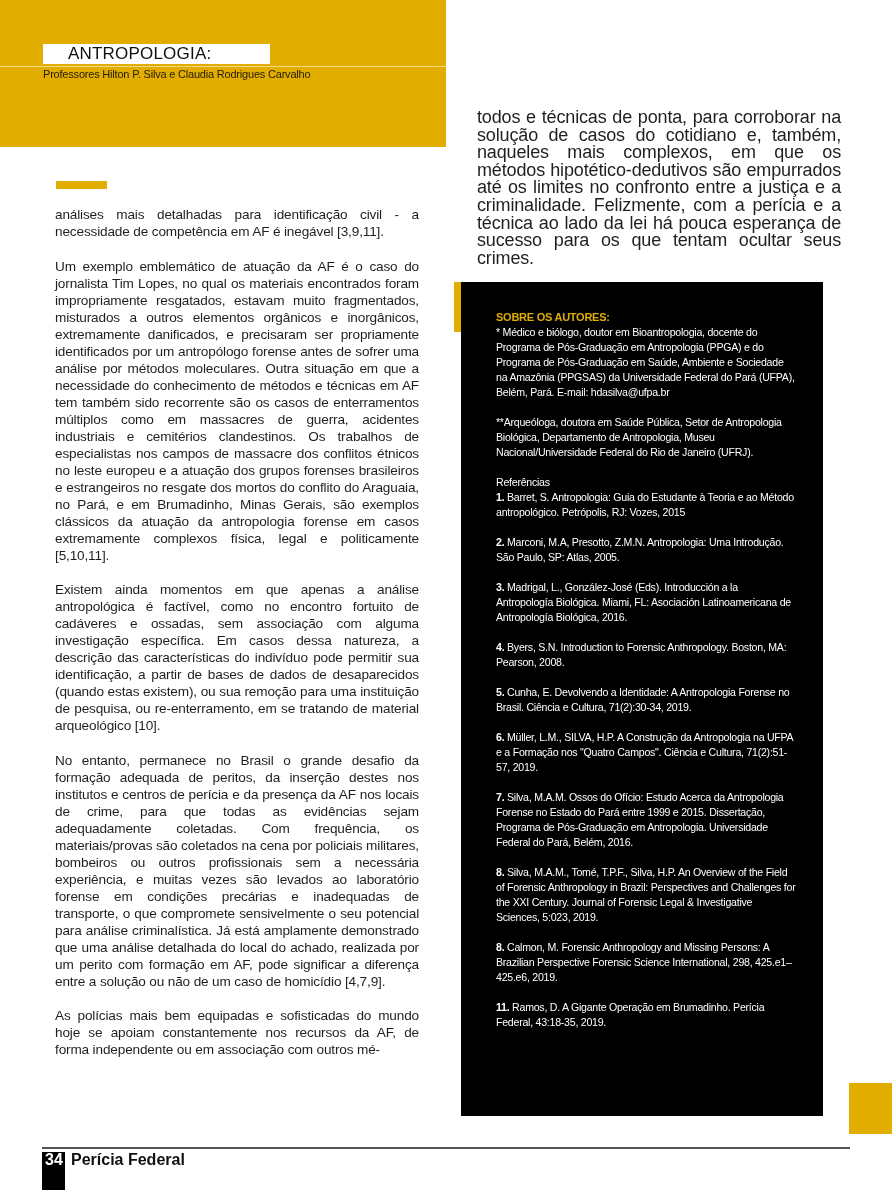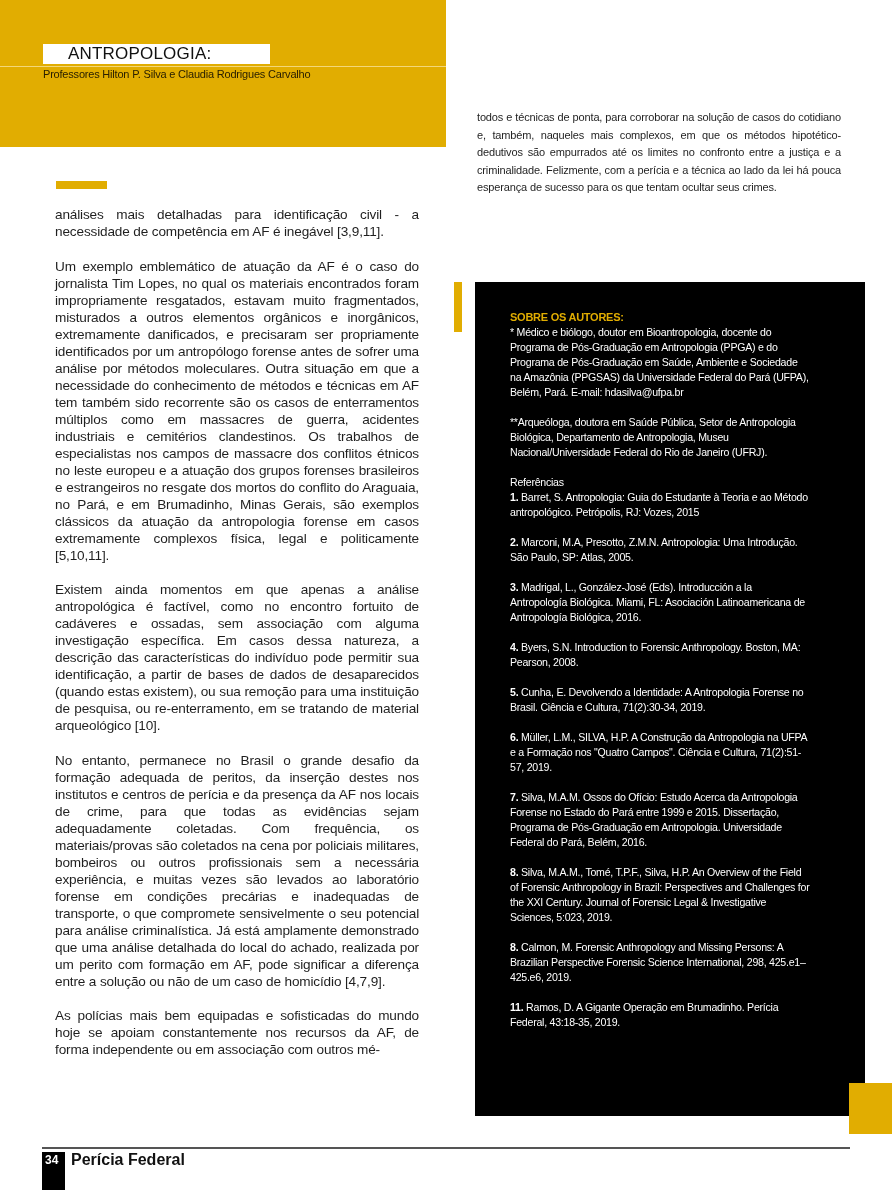--- a/index.html
+++ b/index.html
@@ -34,31 +34,31 @@
     background: #e1ad01;
   }
   .col-left {
     position: absolute; left: 55px; top: 206px; width: 364px;
     font-size: 13.6px; line-height: 17px; text-align: justify;
     color: #1f1f1f; letter-spacing: -0.15px;
   }
   .col-left p { margin: 0 0 17.6px 0; }
   .col-right-top {
     position: absolute; left: 477px; top: 109px; width: 364px;
-    font-size: 11px; line-height: 17.6px; text-align: justify;
+    font-size: 18px; line-height: 17.6px; text-align: justify;
     color: #1f1f1f; letter-spacing: -0.15px;
   }
   .col-right-top p { margin: 0; }
   .accent-bar-vertical {
     position: absolute; left: 454px; top: 282px; width: 8px; height: 50px;
     background: #e1ad01;
   }
   .authors-box {
-    position: absolute; left: 475px; top: 282px; width: 362px; height: 834px;
-    background: #000000; color: #ffffff; padding-left: 28px;
+    position: absolute; left: 461px; top: 282px; width: 362px; height: 834px;
+    background: #000000; color: #ffffff;
   }
   .authors-box .inner {
     position: absolute; left: 35px; top: 28px; width: 300px;
     font-size: 10.6px; line-height: 15px; letter-spacing: -0.25px;
   }
   .authors-box .box-title {
     color: #e1ad01; font-weight: bold; font-size: 11px; margin: 0;
   }
   .authors-box p { margin: 0 0 15px 0; }
   .authors-box .ref-heading { margin: 0; }
@@ -70,21 +70,21 @@
   .footer-rule {
     position: absolute; left: 42px; top: 1147px; width: 808px; height: 2px;
     background: #555;
   }
   .page-num-box {
     position: absolute; left: 42px; top: 1152px; width: 23px; height: 38px;
     background: #000;
   }
   .page-num-box span {
     position: absolute; left: 3px; top: 1px; color: #fff;
-    font-size: 12px; line-height: 14px; font-weight: bold;
+    font-size: 16px; line-height: 14px; font-weight: bold;
   }
   .magazine-name {
     position: absolute; left: 71px; top: 1153px;
     font-size: 16px; line-height: 14px; font-weight: bold; color: #111;
   }
 </style>
 </head>
 <body>
 
 <div class="header-band"></div>

